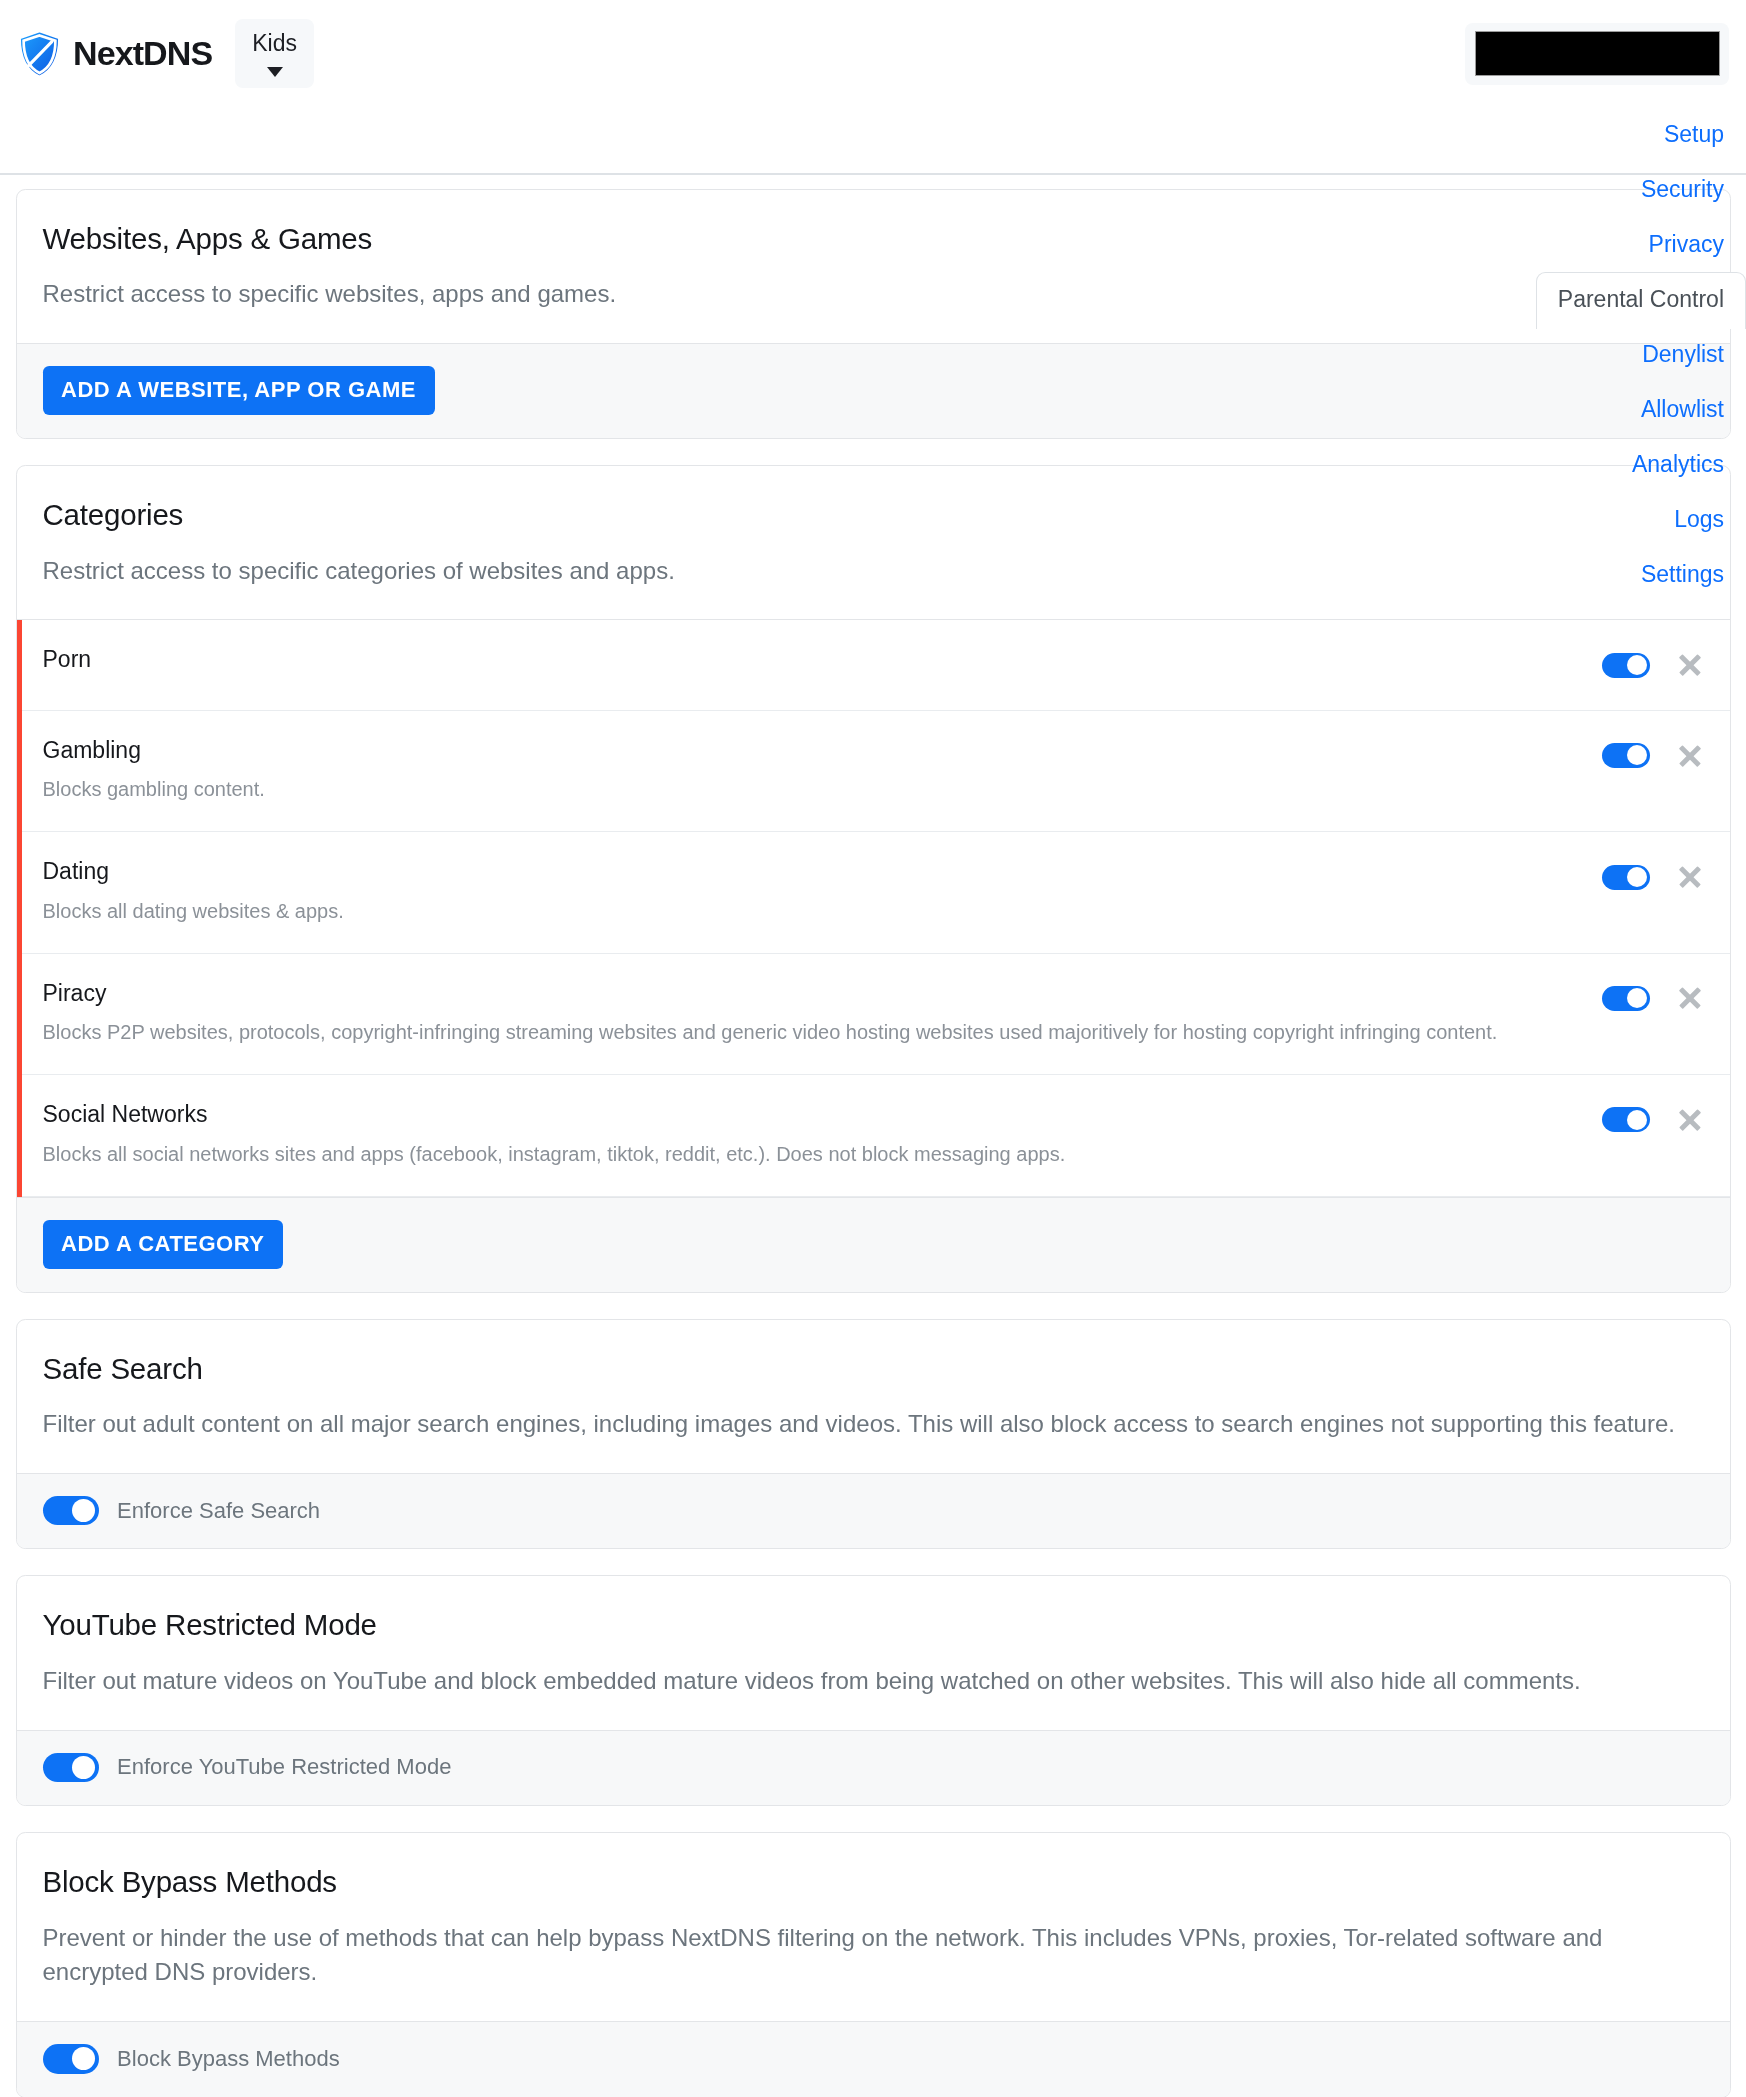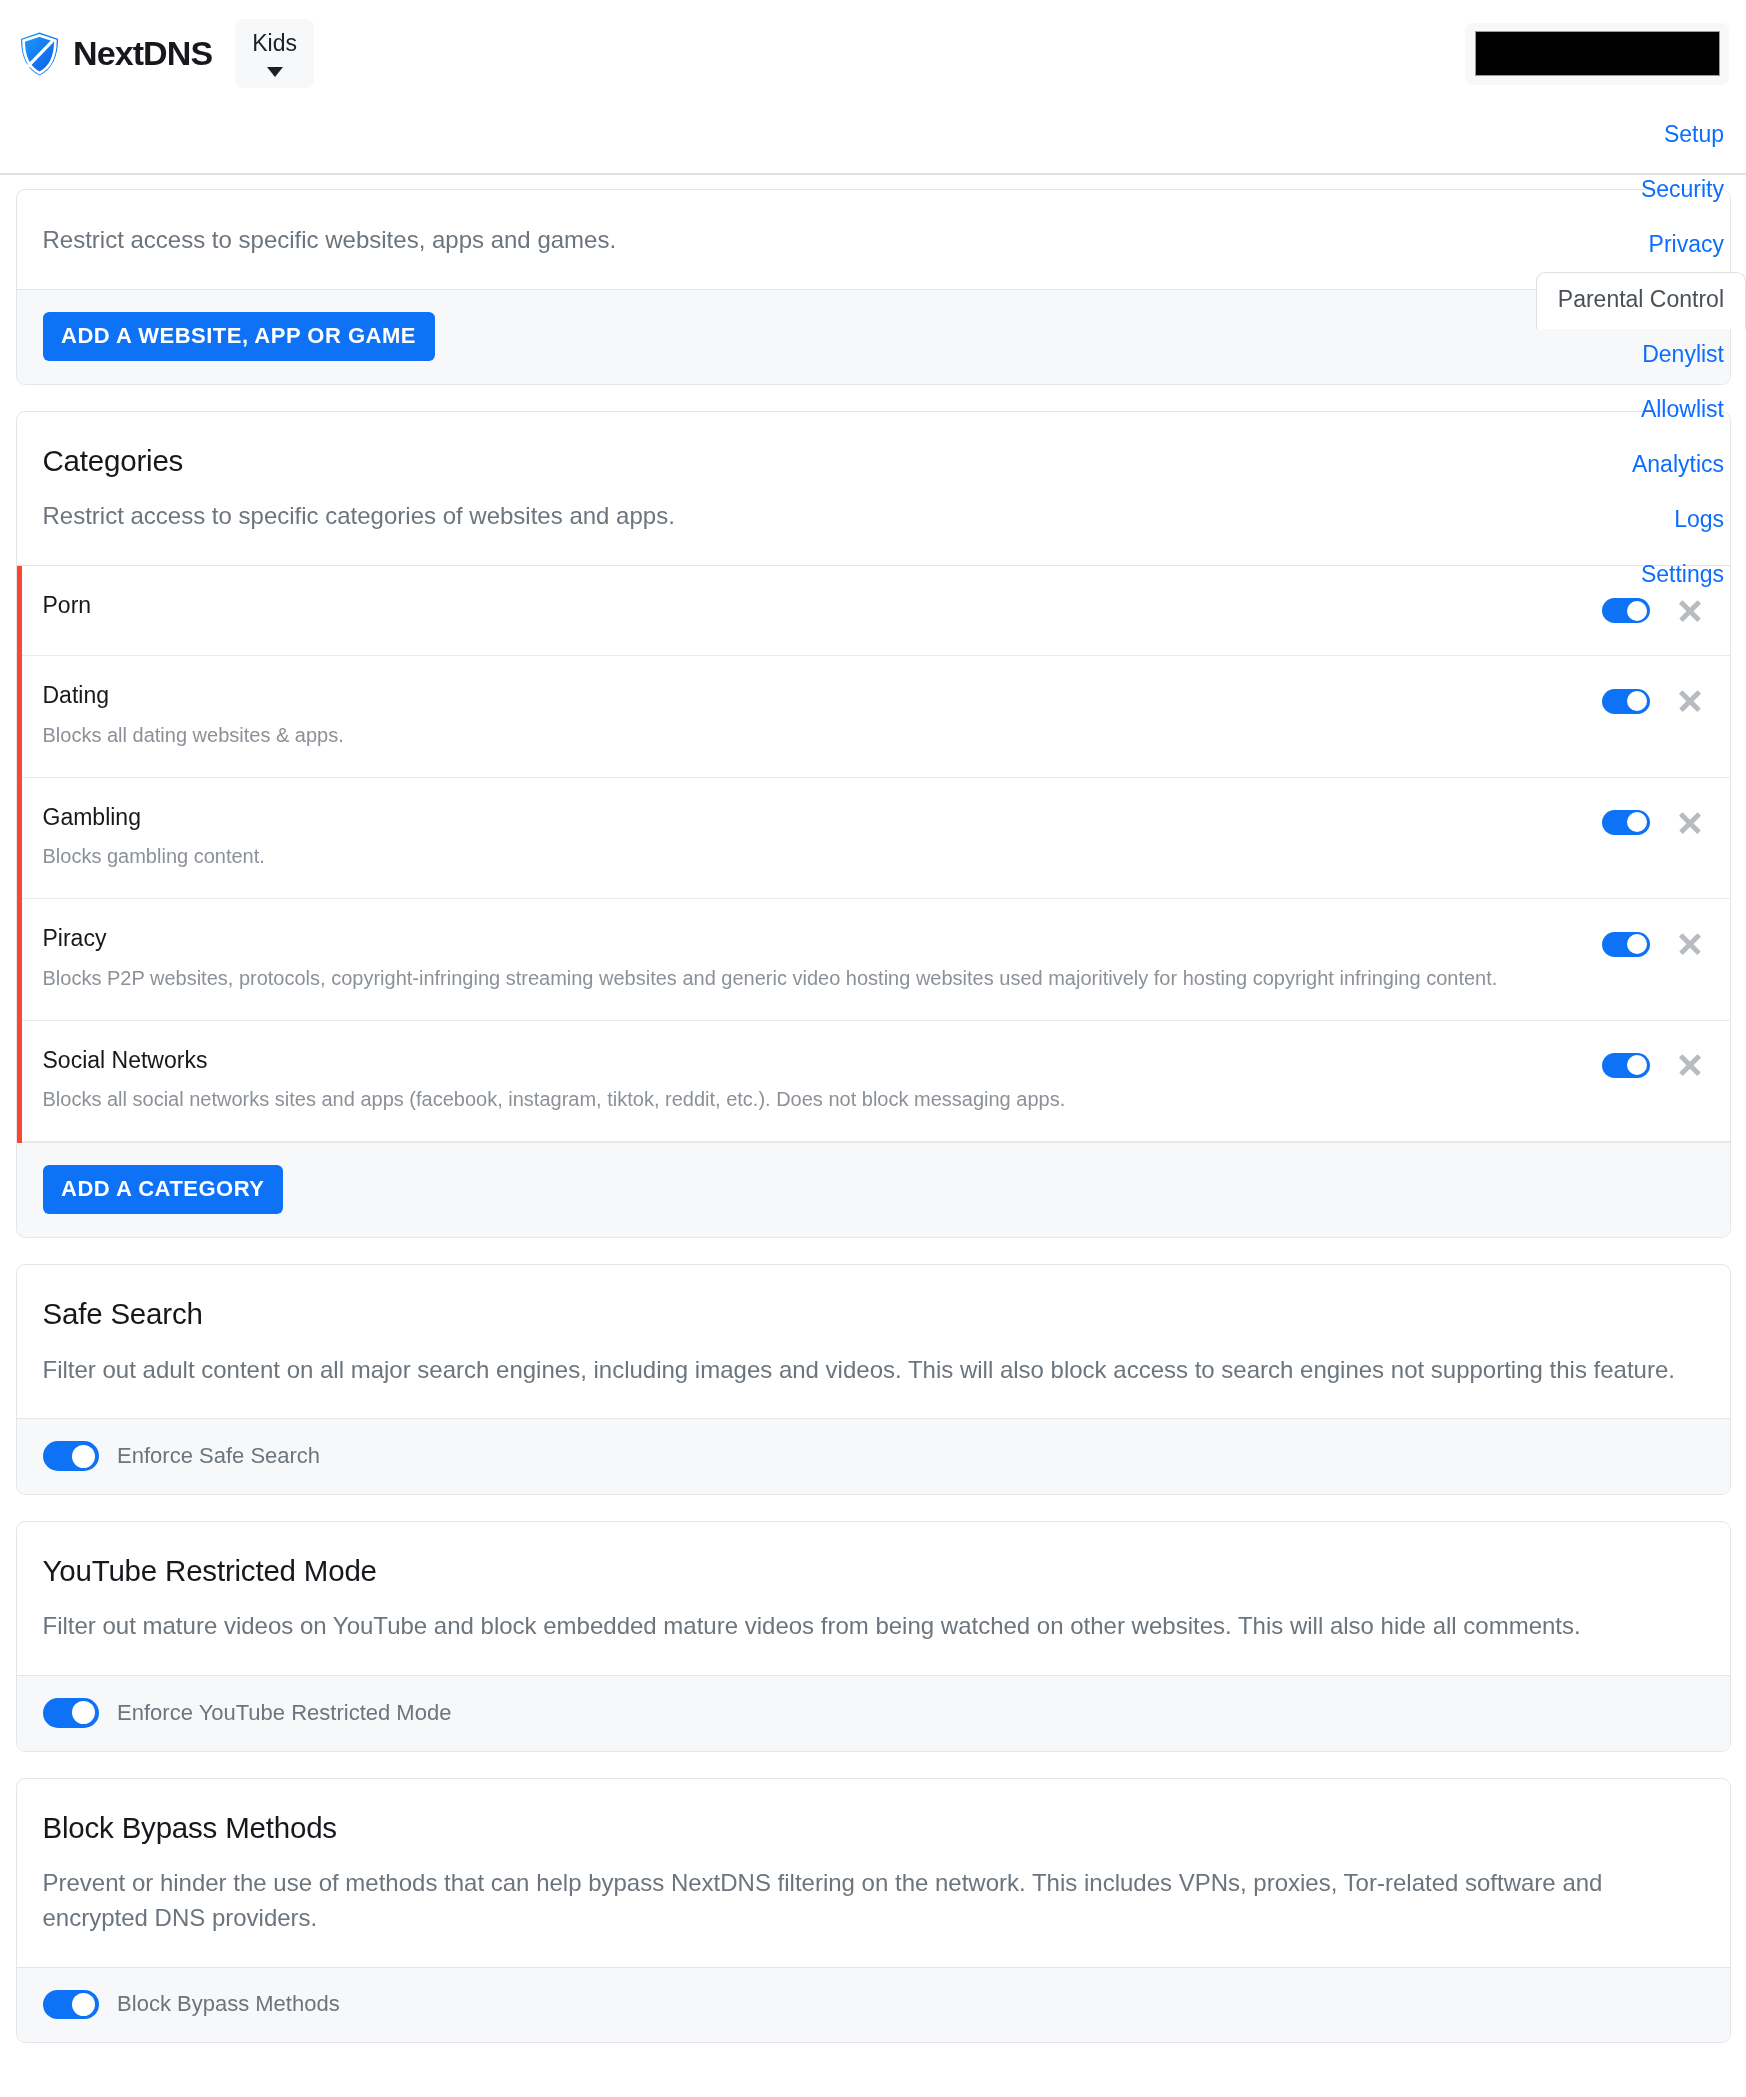--- a/index.html
+++ b/index.html
@@ -295,20 +295,21 @@
   <div class="tab">Allowlist</div>
   <div class="tab">Analytics</div>
   <div class="tab">Logs</div>
   <div class="tab">Settings</div>
 </div>
 
 <div class="page">
 
   <div class="card">
     <div class="card-body">
+      <h2 class="card-title">Websites, Apps &amp; Games</h2>
       <p class="card-desc">Restrict access to specific websites, apps and games.</p>
     </div>
     <div class="card-footer">
       <button class="btn-primary">ADD A WEBSITE, APP OR GAME</button>
     </div>
   </div>
 
   <div class="card">
     <div class="card-body">
       <h2 class="card-title">Categories</h2>
@@ -324,35 +325,35 @@
         <div class="cat-controls">
           <span class="toggle">
               <span class="knob"></span>
             </span>
           <span class="close-x"></span>
         </div>
       </div>
 
       <div class="cat-row">
         <div class="cat-text">
-          <div class="cat-name">Dating</div>
-          <div class="cat-desc">Blocks all dating websites &amp; apps.</div>
+          <div class="cat-name">Gambling</div>
+          <div class="cat-desc">Blocks gambling content.</div>
         </div>
         <div class="cat-controls">
           <span class="toggle">
               <span class="knob"></span>
             </span>
           <span class="close-x"></span>
         </div>
       </div>
 
       <div class="cat-row">
         <div class="cat-text">
-          <div class="cat-name">Gambling</div>
-          <div class="cat-desc">Blocks gambling content.</div>
+          <div class="cat-name">Dating</div>
+          <div class="cat-desc">Blocks all dating websites &amp; apps.</div>
         </div>
         <div class="cat-controls">
           <span class="toggle">
               <span class="knob"></span>
             </span>
           <span class="close-x"></span>
         </div>
       </div>
 
       <div class="cat-row">

